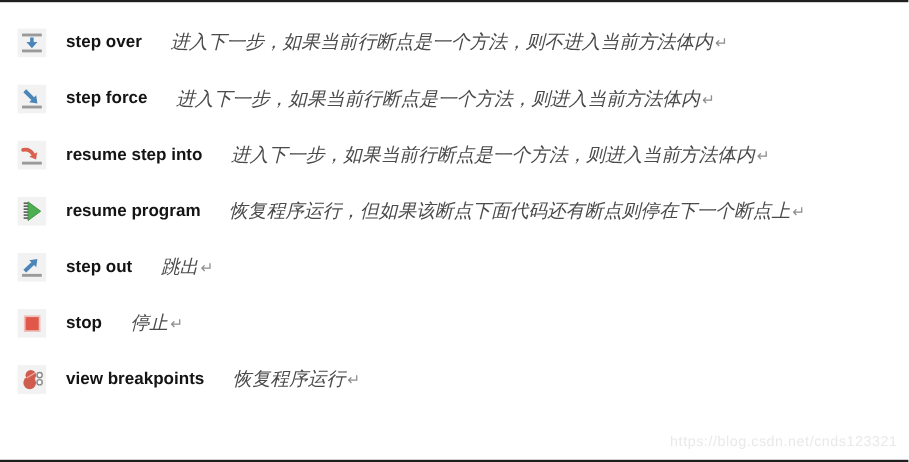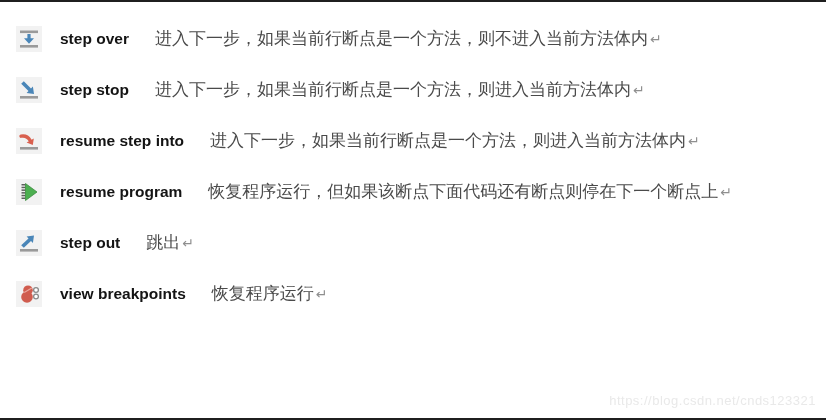--- a/index.html
+++ b/index.html
@@ -32,20 +32,21 @@
     font-size:15.5px;
     color:#141414;
     white-space:nowrap;
     margin-right:26px;
   }
   .desc{
     font-family:"Liberation Serif","DejaVu Serif",serif;
     font-size:17px;
     color:#4a4a4a;
     white-space:nowrap;
+    font-style:italic;
   }
   .ret{
     color:#8f8f8f;
     font-family:"DejaVu Sans",sans-serif;
     font-size:14px;
     margin-left:2px;
   }
   .watermark{
     position:absolute;
     right:10px;bottom:10px;
@@ -73,21 +74,21 @@
       <span class="desc"><span>进入下一步，如果当前行断点是一个方法，则不进入当前方法体内</span><span class="ret">↵</span></span>
     </div>
 
     <div class="row">
       <span class="icon-wrap">
         <svg width="24" height="24" viewBox="0 0 24 24">
           <rect x="3" y="18" width="18" height="2.6" fill="#9a9a9a"></rect>
           <path d="M6.8 3.2 L14 10.5 L15.9 8.6 L17 16 L9.6 14.9 L11.5 13 L4.2 5.8 Z" fill="#4a86b8"></path>
         </svg>
       </span>
-      <span class="label">step stop</span>
+      <span class="label">step force</span>
       <span class="desc"><span>进入下一步，如果当前行断点是一个方法，则进入当前方法体内</span><span class="ret">↵</span></span>
     </div>
 
     <div class="row">
       <span class="icon-wrap">
         <svg width="24" height="24" viewBox="0 0 24 24">
           <rect x="3" y="18" width="18" height="2.6" fill="#9a9a9a"></rect>
           <path d="M4 7.2 Q10 6 13.2 11.5" fill="none" stroke="#d9604f" stroke-width="3.4" stroke-linecap="round"></path>
           <polygon points="16.8,9.4 15.8,16 9.6,13.6" fill="#d9604f"></polygon>
         </svg>
@@ -118,20 +119,29 @@
       <span class="icon-wrap">
         <svg width="24" height="24" viewBox="0 0 24 24">
           <rect x="3" y="18" width="18" height="2.6" fill="#9a9a9a"></rect>
           <path d="M6.8 16.8 L14 10 L15.9 11.9 L17 4.5 L9.6 5.6 L11.5 7.5 L4.2 14.2 Z" fill="#4a86b8"></path>
         </svg>
       </span>
       <span class="label">step out</span>
       <span class="desc"><span>跳出</span><span class="ret">↵</span></span>
     </div>
 
+    <div class="row">
+      <span class="icon-wrap">
+        <svg width="24" height="24" viewBox="0 0 24 24">
+          <rect x="5.5" y="5.5" width="13.5" height="13.5" fill="#e0584a" stroke="#eec0b9" stroke-width="1.6"></rect>
+        </svg>
+      </span>
+      <span class="label">stop</span>
+      <span class="desc"><span>停止</span><span class="ret">↵</span></span>
+    </div>
 
 
     <div class="row">
       <span class="icon-wrap">
         <svg width="24" height="24" viewBox="0 0 24 24">
           <circle cx="10" cy="15" r="5.8" fill="#d05c4e"></circle>
           <circle cx="11" cy="8.2" r="4.8" fill="#d05c4e"></circle>
           <line x1="7.2" y1="10.6" x2="14.8" y2="6" stroke="#eba79d" stroke-width="1.2"></line>
           <circle cx="19" cy="8" r="2.4" fill="#ffffff" stroke="#8a8a8a" stroke-width="1.3"></circle>
           <circle cx="19" cy="14.5" r="2.4" fill="#ffffff" stroke="#8a8a8a" stroke-width="1.3"></circle>

